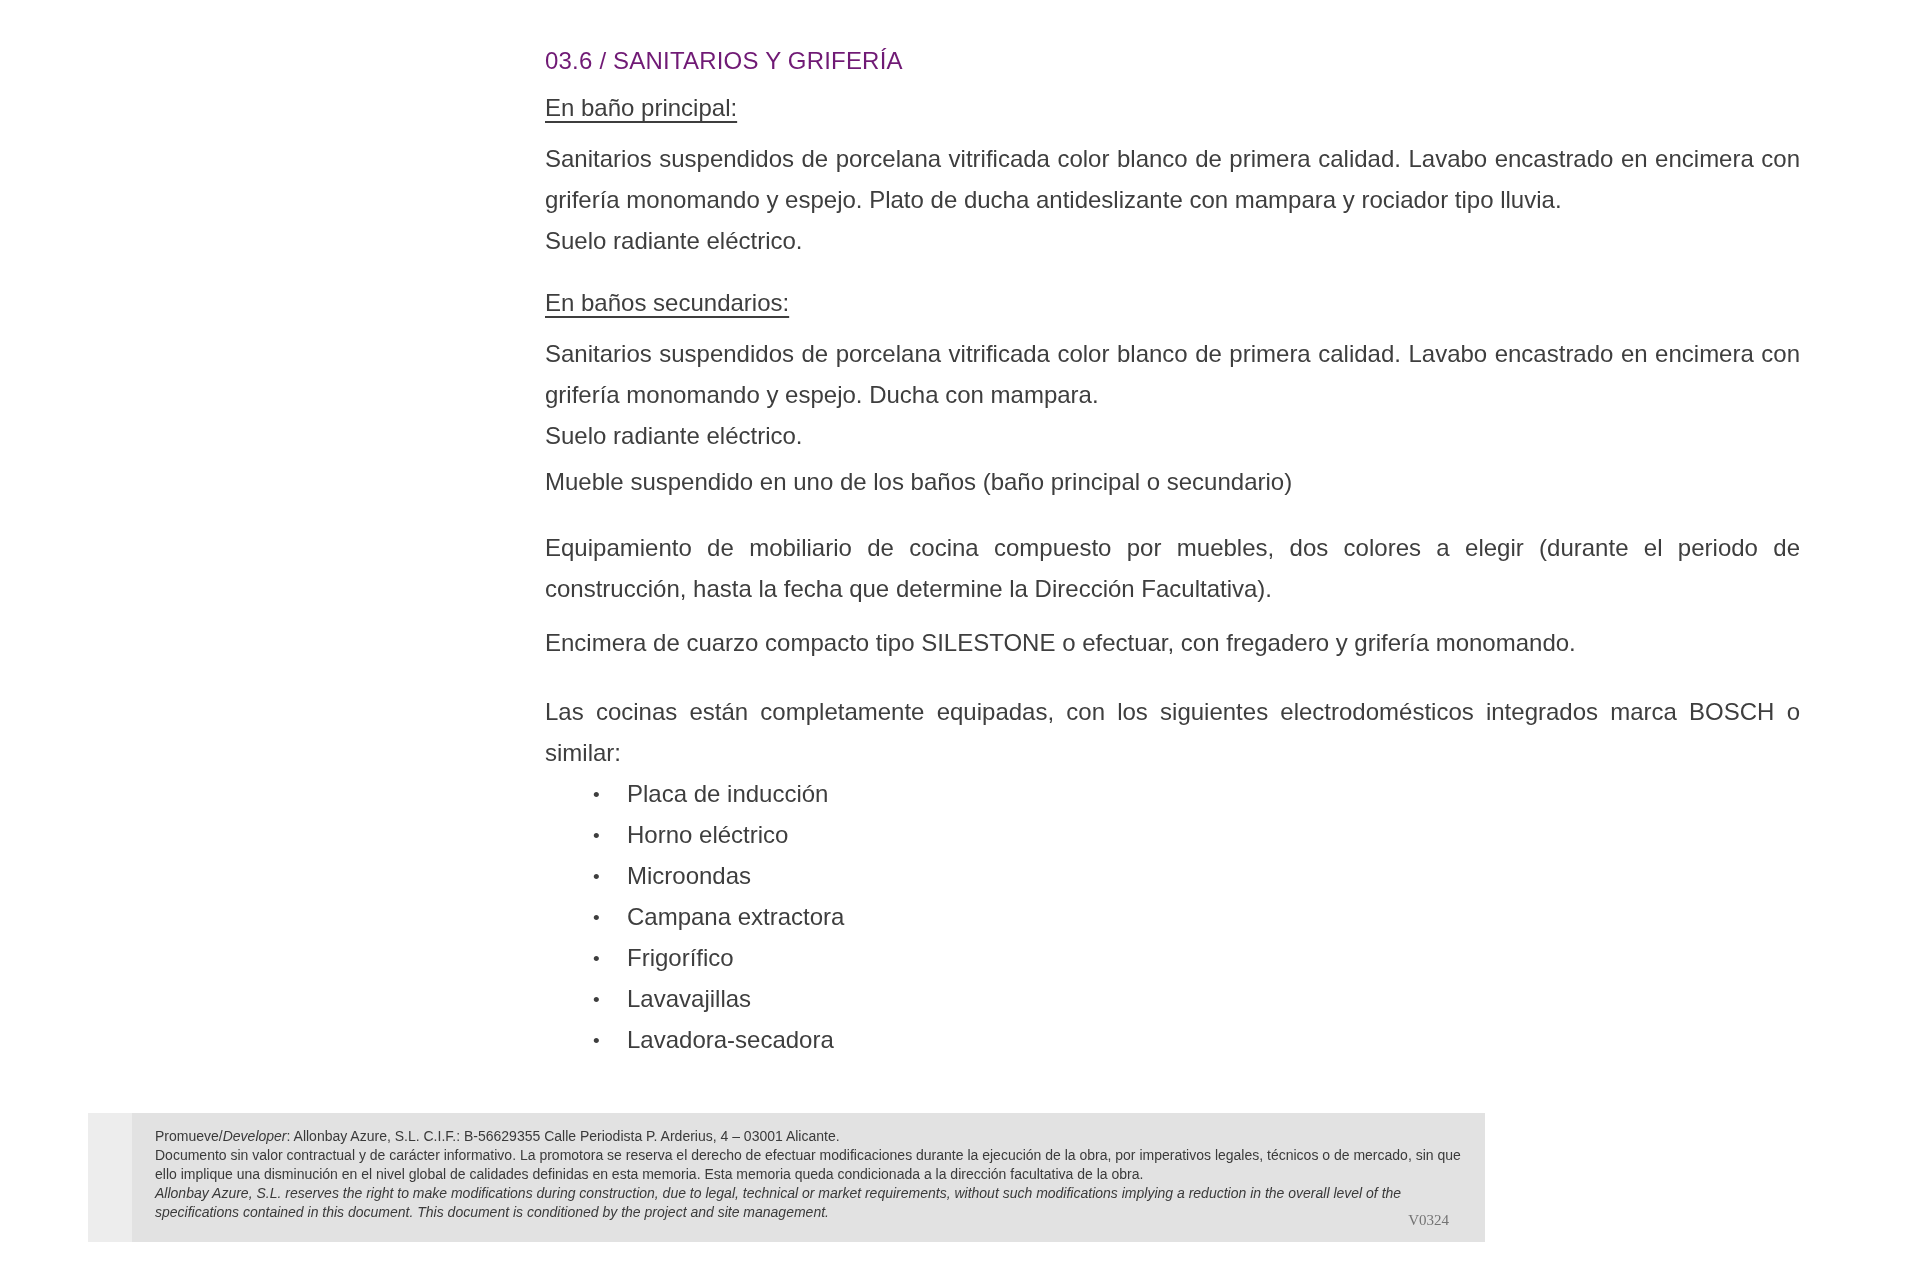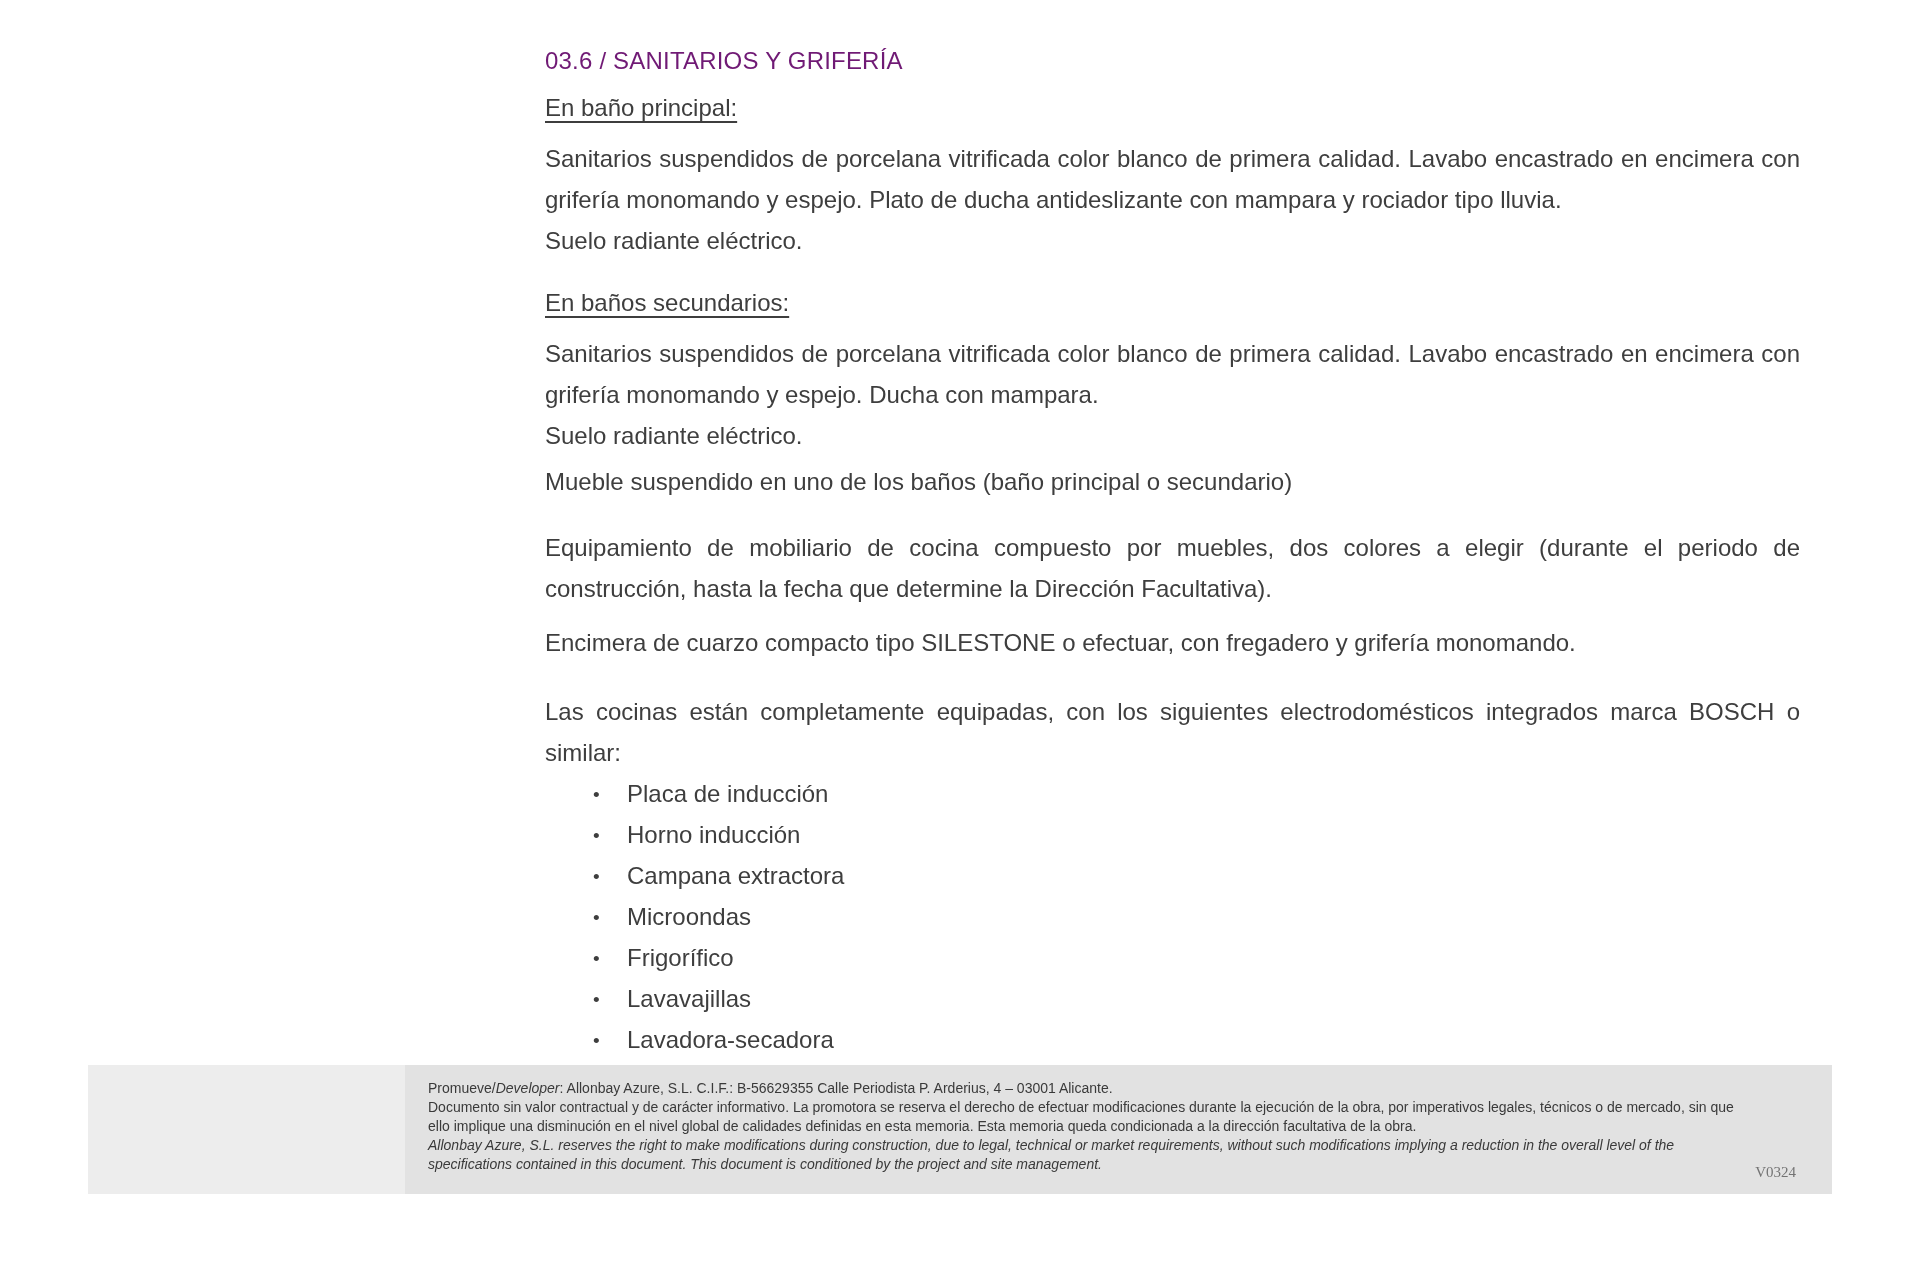--- a/index.html
+++ b/index.html
@@ -67,22 +67,22 @@
     left: 48px;
     top: 1px;
     font-size: 19px;
     color: #3e3e3e;
   }
 
   
   .footer {
     position: absolute;
     left: 88px;
-    top: 1065px;
-    width: 1744px;
+    top: 1113px;
+    width: 1397px;
     height: 129px;
     display: flex;
   }
   .footer-left-box {
     width: 317px;
     height: 100%;
     background: #ededed;
   }
   .footer-right-box {
     position: relative;
@@ -132,23 +132,23 @@
 
 
     <p class="body justify mb-md">Equipamiento de mobiliario de cocina compuesto por muebles, dos colores a elegir (durante el periodo de construcción, hasta la fecha que determine la Dirección Facultativa).</p>
 
     <p class="body mb-xl">Encimera de cuarzo compacto tipo SILESTONE o efectuar, con fregadero y grifería monomando.</p>
 
     <p class="body justify">Las cocinas están completamente equipadas, con los siguientes electrodomésticos integrados marca BOSCH o similar:</p>
 
     <ul class="appliance-list">
       <li>Placa de inducción</li>
-      <li>Horno inducción</li>
+      <li>Horno eléctrico</li>
+      <li>Microondas</li>
       <li>Campana extractora</li>
-      <li>Microondas</li>
       <li>Frigorífico</li>
       <li>Lavavajillas</li>
       <li>Lavadora-secadora</li>
     </ul>
 
   </main>
 
   <footer class="footer">
     <div class="footer-left-box"></div>
     <div class="footer-right-box">

